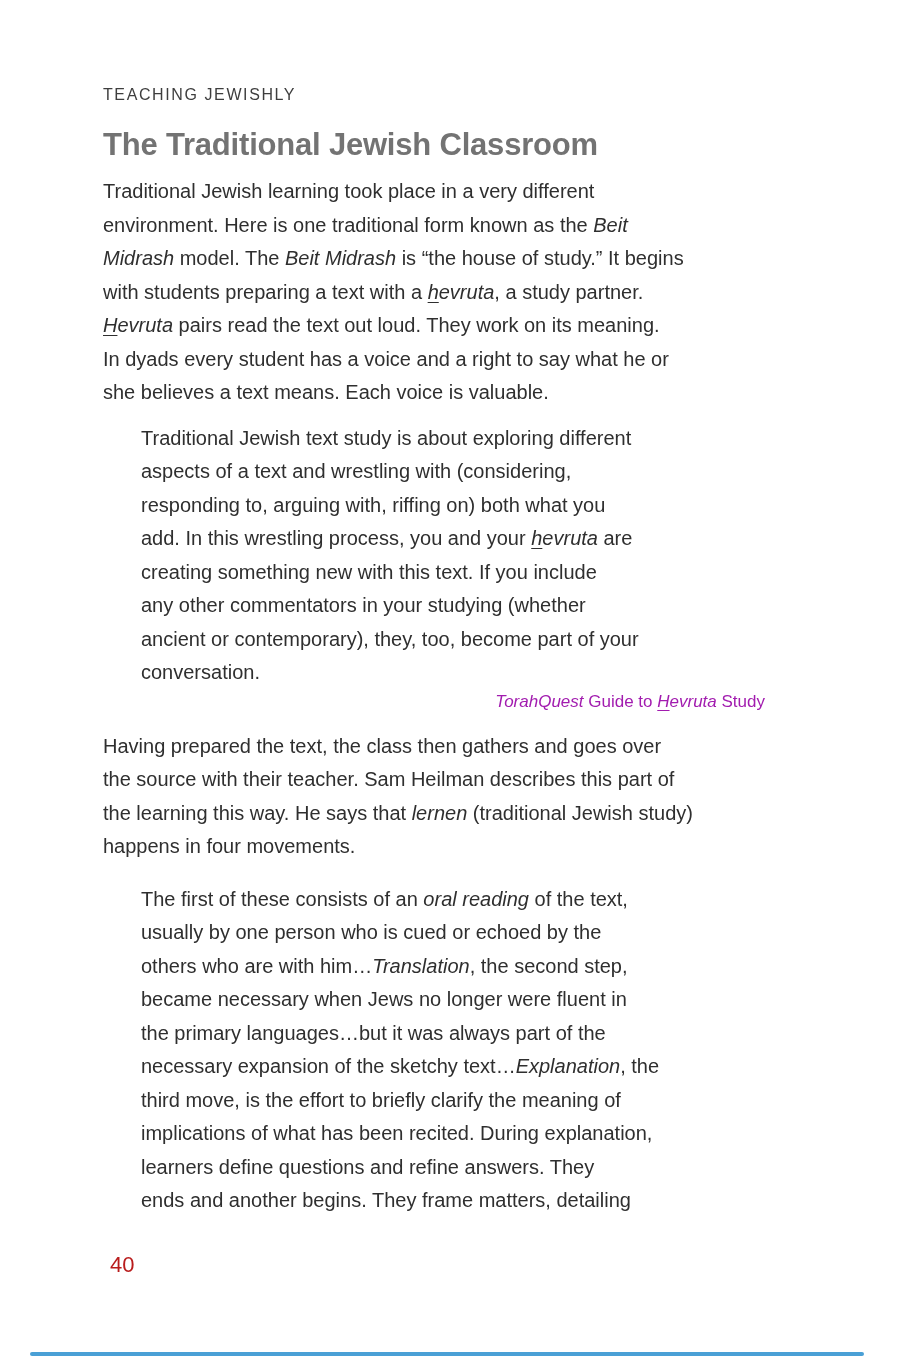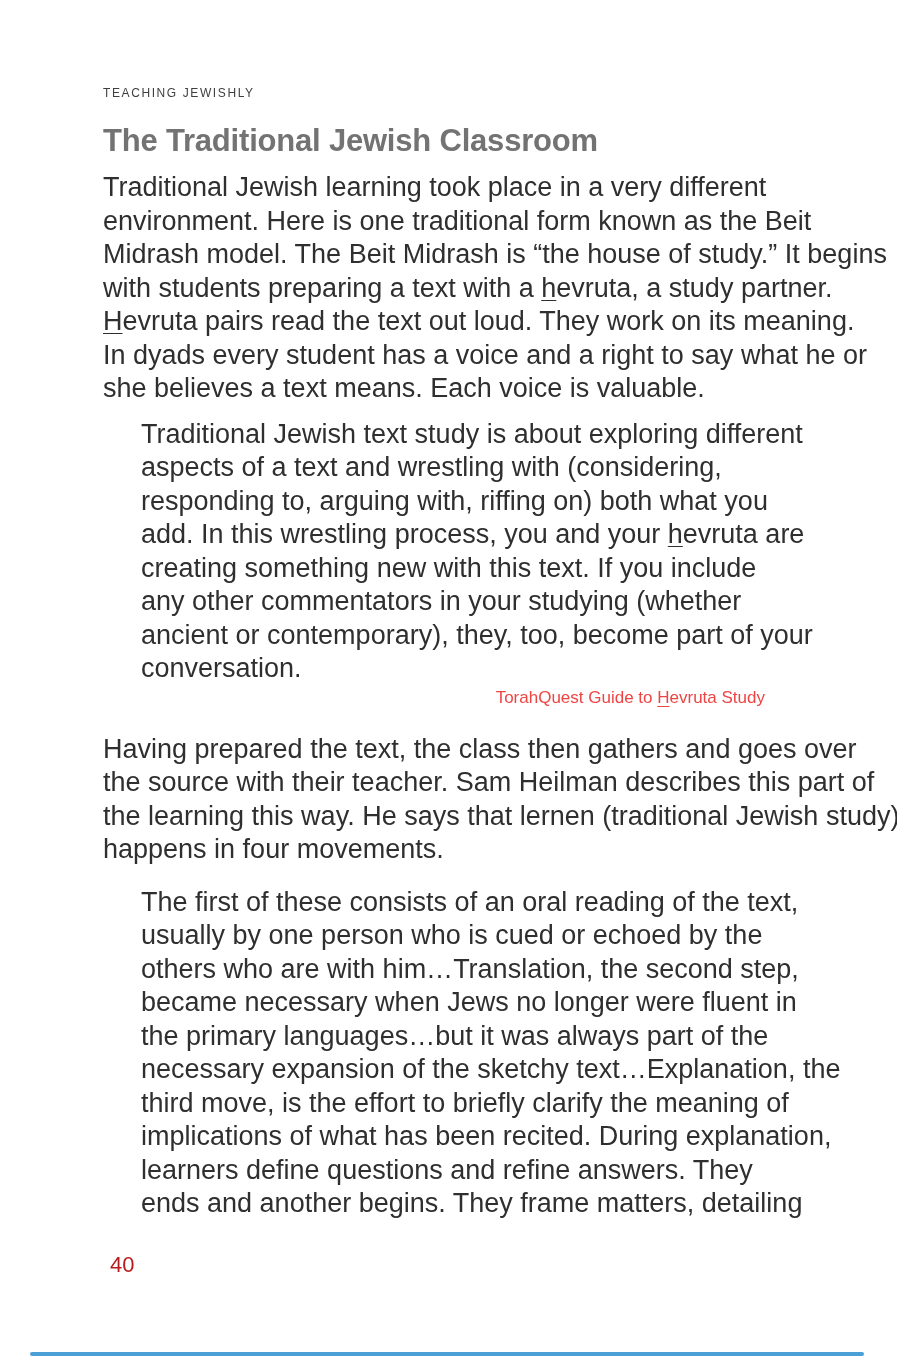--- a/index.html
+++ b/index.html
@@ -21,72 +21,72 @@
     background: #ffffff;
   }
   .content-col {
     position: absolute;
     left: 103px;
     top: 0;
     width: 705px;
   }
   .running-head {
     margin-top: 86px;
-    font-size: 12px;
+    font-size: 16px;
     letter-spacing: 1.6px;
     font-weight: 400;
     color: #3e3e3e;
   }
   .chapter-title {
     margin: 23px 0 0 0;
     font-size: 31px;
     font-weight: 700;
     letter-spacing: -0.2px;
     color: #737373;
   }
   .body-text {
-    font-size: 27px;
+    font-size: 20px;
     line-height: 33.5px;
     font-weight: 400;
     color: #2f2f2f;
   }
   .tline {
     white-space: nowrap;
   }
   .para1 { margin-top: 12px; }
   .bquote { margin-left: 38px; }
   .quote1 { margin-top: 12px; }
   .attribution {
     font-size: 17px;
     line-height: 22px;
     margin-top: 1px;
     text-align: right;
     padding-right: 43px;
-    color: #ef4444;
+    color: #a21caf;
   }
   .attribution .tline { white-space: nowrap; }
-  .para2 { margin-top: 24px; }
+  .para2 { margin-top: 17px; }
   .quote2 { margin-top: 19px; }
   .page-number {
     position: absolute;
     left: 110px;
     top: 1252px;
     font-size: 22px;
     color: #b91c1c;
   }
   .accent-bar {
     position: absolute;
     left: 30px;
     right: 33px;
     bottom: 1px;
     height: 4px;
     border-radius: 2px;
     background: #4aa0d6;
   }
-  .st-i { }
+  .st-i { font-style: italic; }
   .st-u {
     text-decoration: underline;
     text-underline-offset: 2.5px;
     text-decoration-thickness: 1px;
   }
 </style>
 </head>
 <body>
 
 <div class="page">

